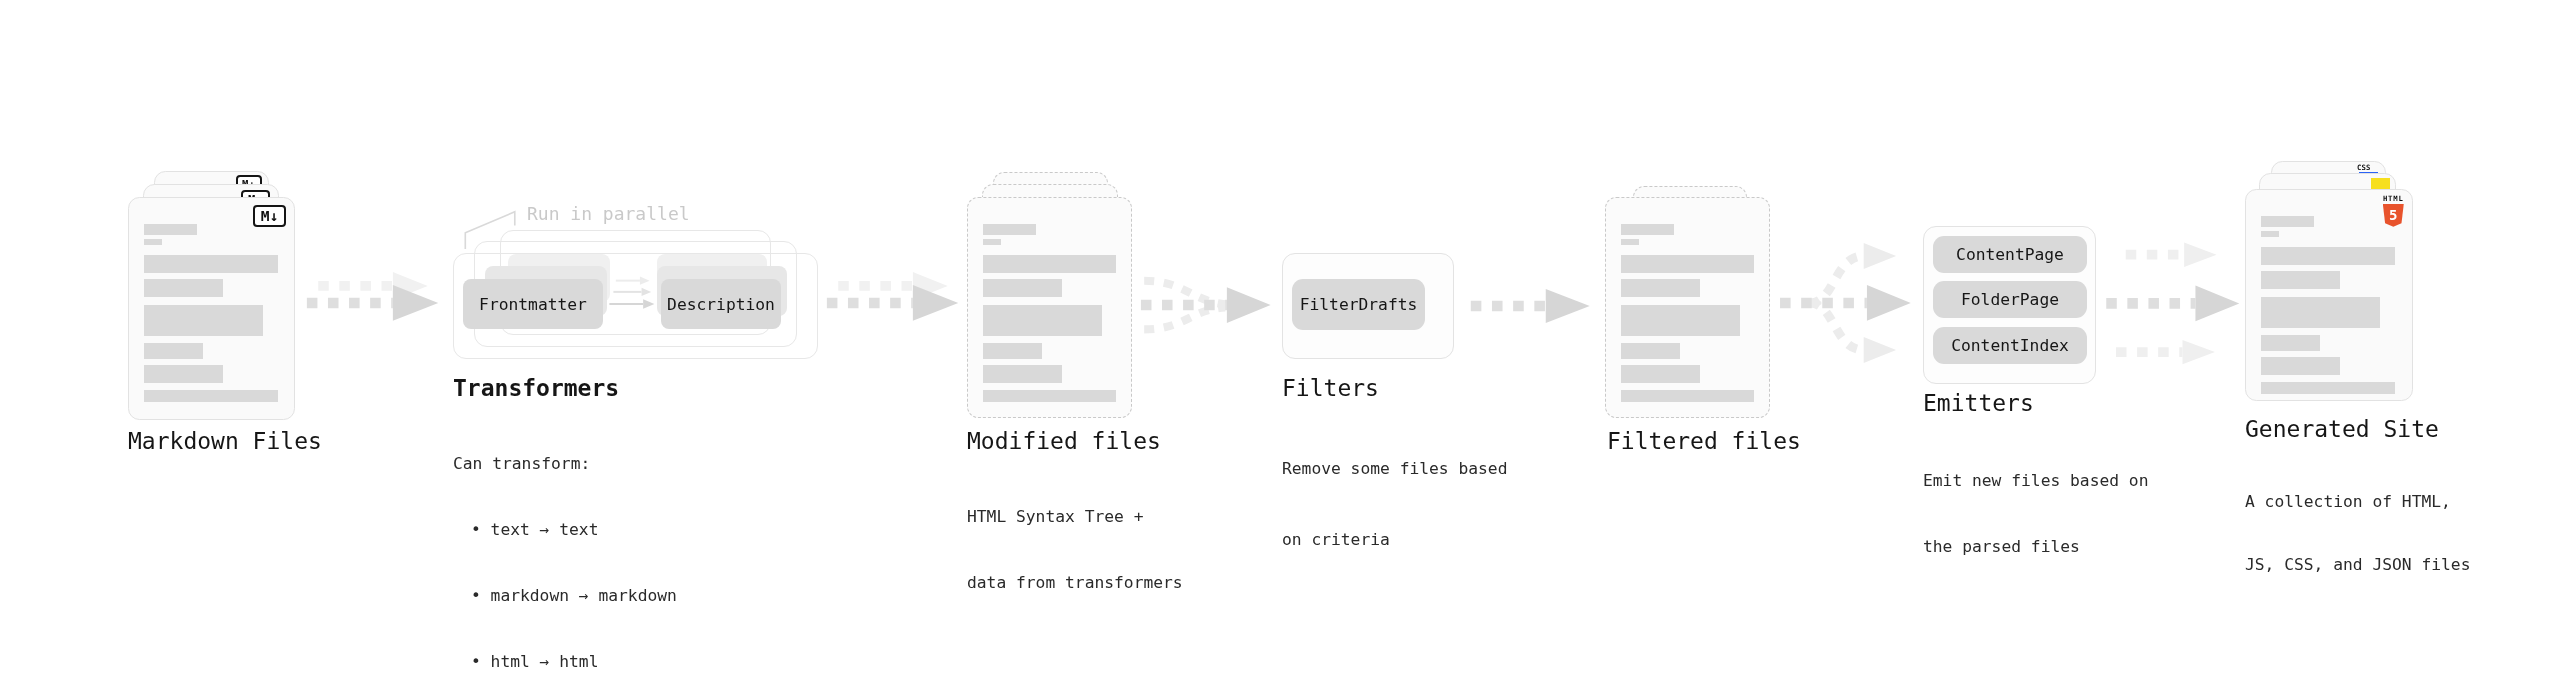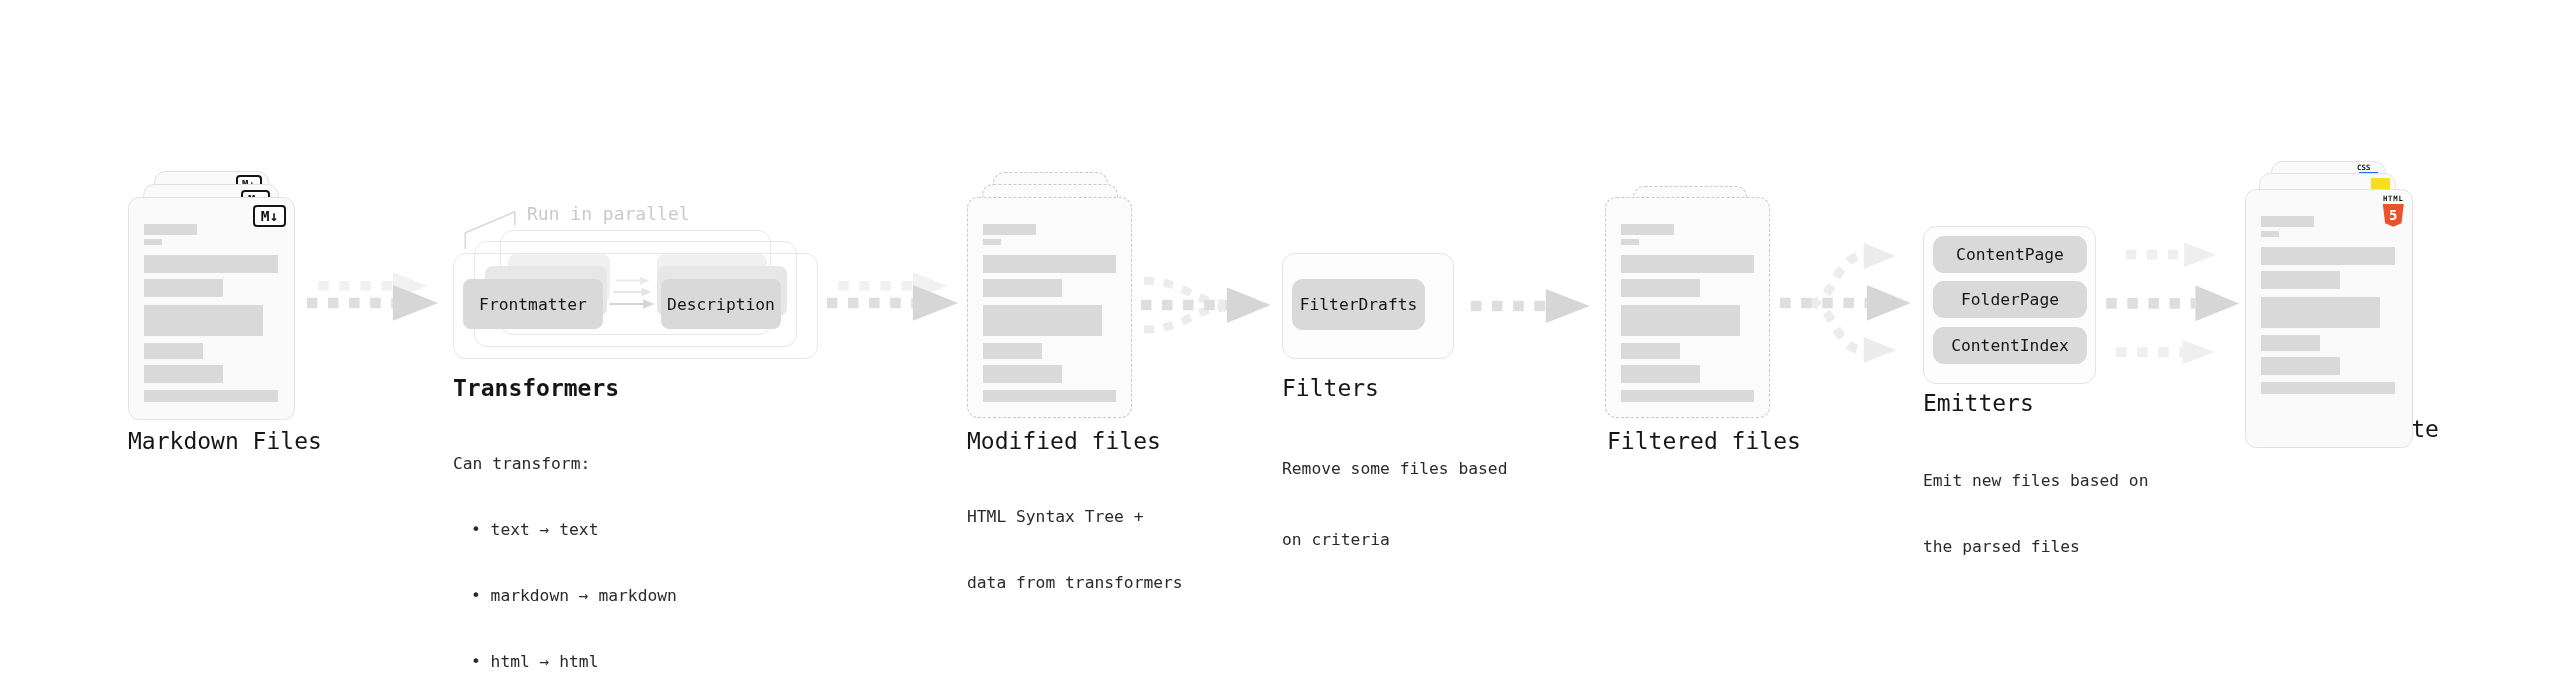--- a/index.html
+++ b/index.html
@@ -231,35 +231,39 @@
   <div class="layer">
     <div class="card z1" style="left:2271px;top:161px;width:115px;height:47px;">
       <div class="css-badge" style="right:4.9px;top:2.4px;">
         <div class="word">CSS</div>
         <div class="bar-blue"></div>
       </div>
     </div>
     <div class="card z2" style="left:2259px;top:173px;width:137px;height:50px;">
       <div class="js-badge" style="right:4.9px;top:4.1px;width:19.5px;height:10.6px;"></div>
     </div>
-    <div class="card z3" style="left:2245px;top:189px;width:168px;height:259px;">
+    <div class="card z3" style="left:2245px;top:189px;width:168px;height:212px;">
       <div class="html5-badge" style="right:6.5px;top:4.9px;">
         <div class="word">HTML</div>
         <div class="shield">
             <span>5</span>
           </div>
       </div>
       <div class="bars">
         <div class="bar"></div>
           <div class="bar"></div>
           <div class="bar"></div>
           <div class="bar"></div>
         <div class="bar"></div>
           <div class="bar"></div>
           <div class="bar"></div>
           <div class="bar"></div>
       </div>
     </div>
     <div class="title" style="left:2245px;top:416px;">Generated Site</div>
+    <div class="desc" style="left:2245px;top:449px;line-height:21px;">
+      <div>A collection of HTML,</div>
+      <div>JS, CSS, and JSON files</div>
+    </div>
   </div>
 
 </div>
 
 
 </body></html>

